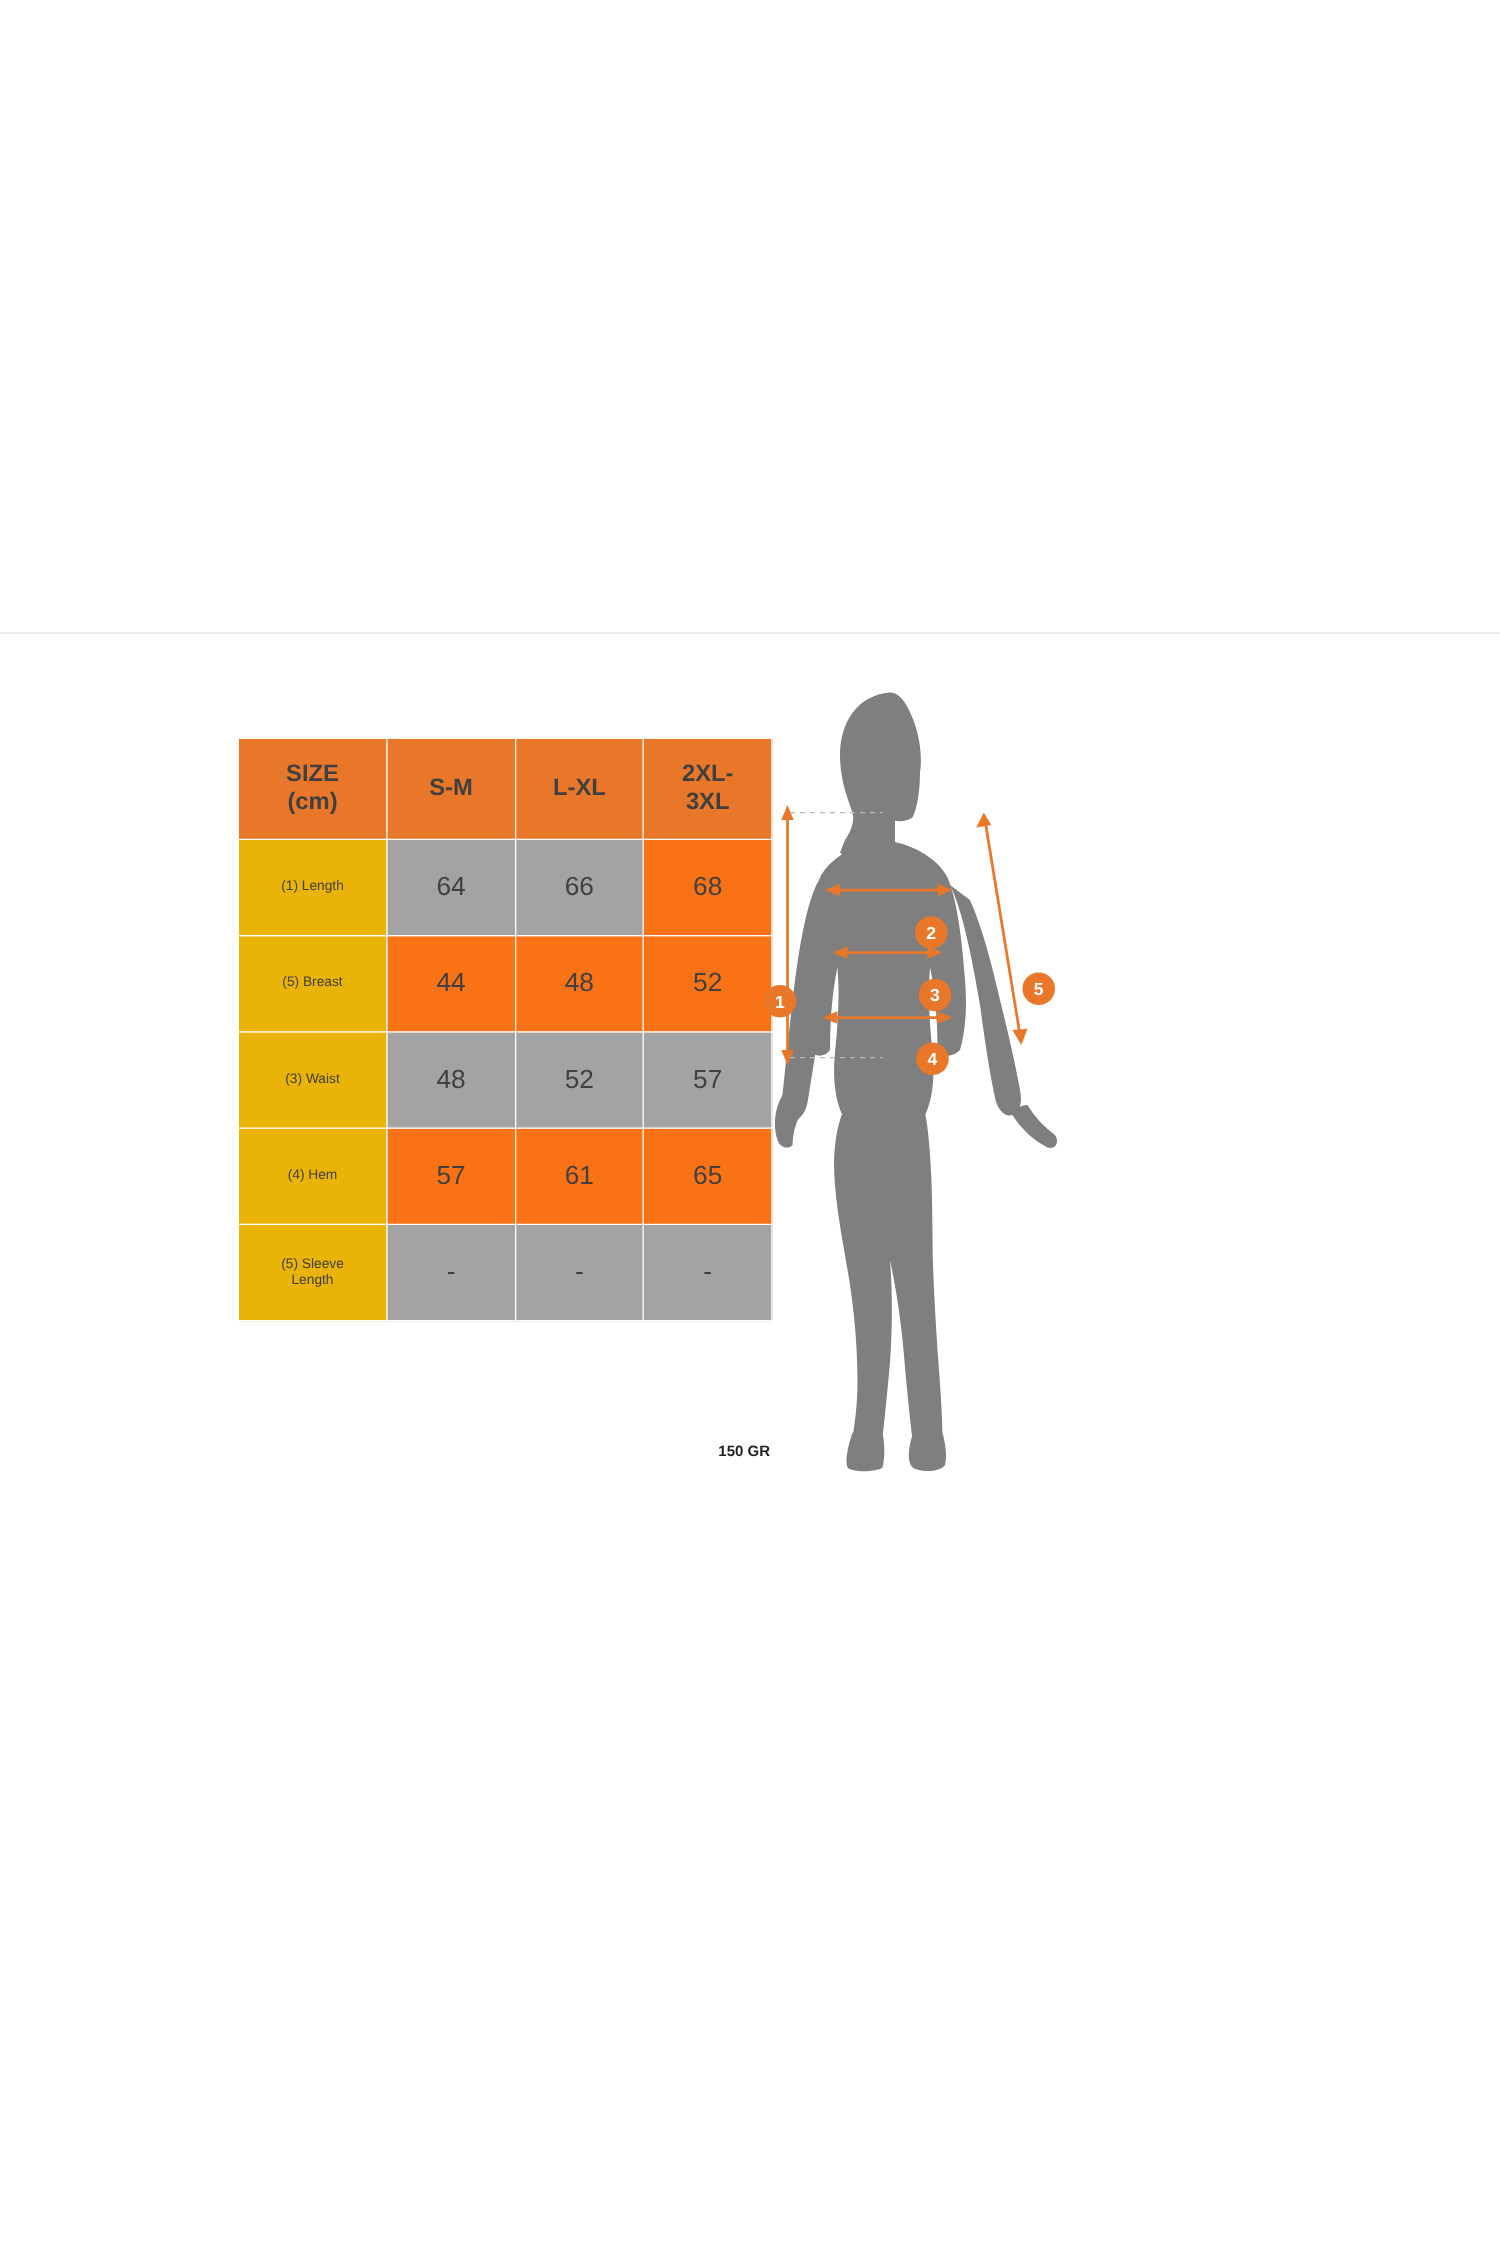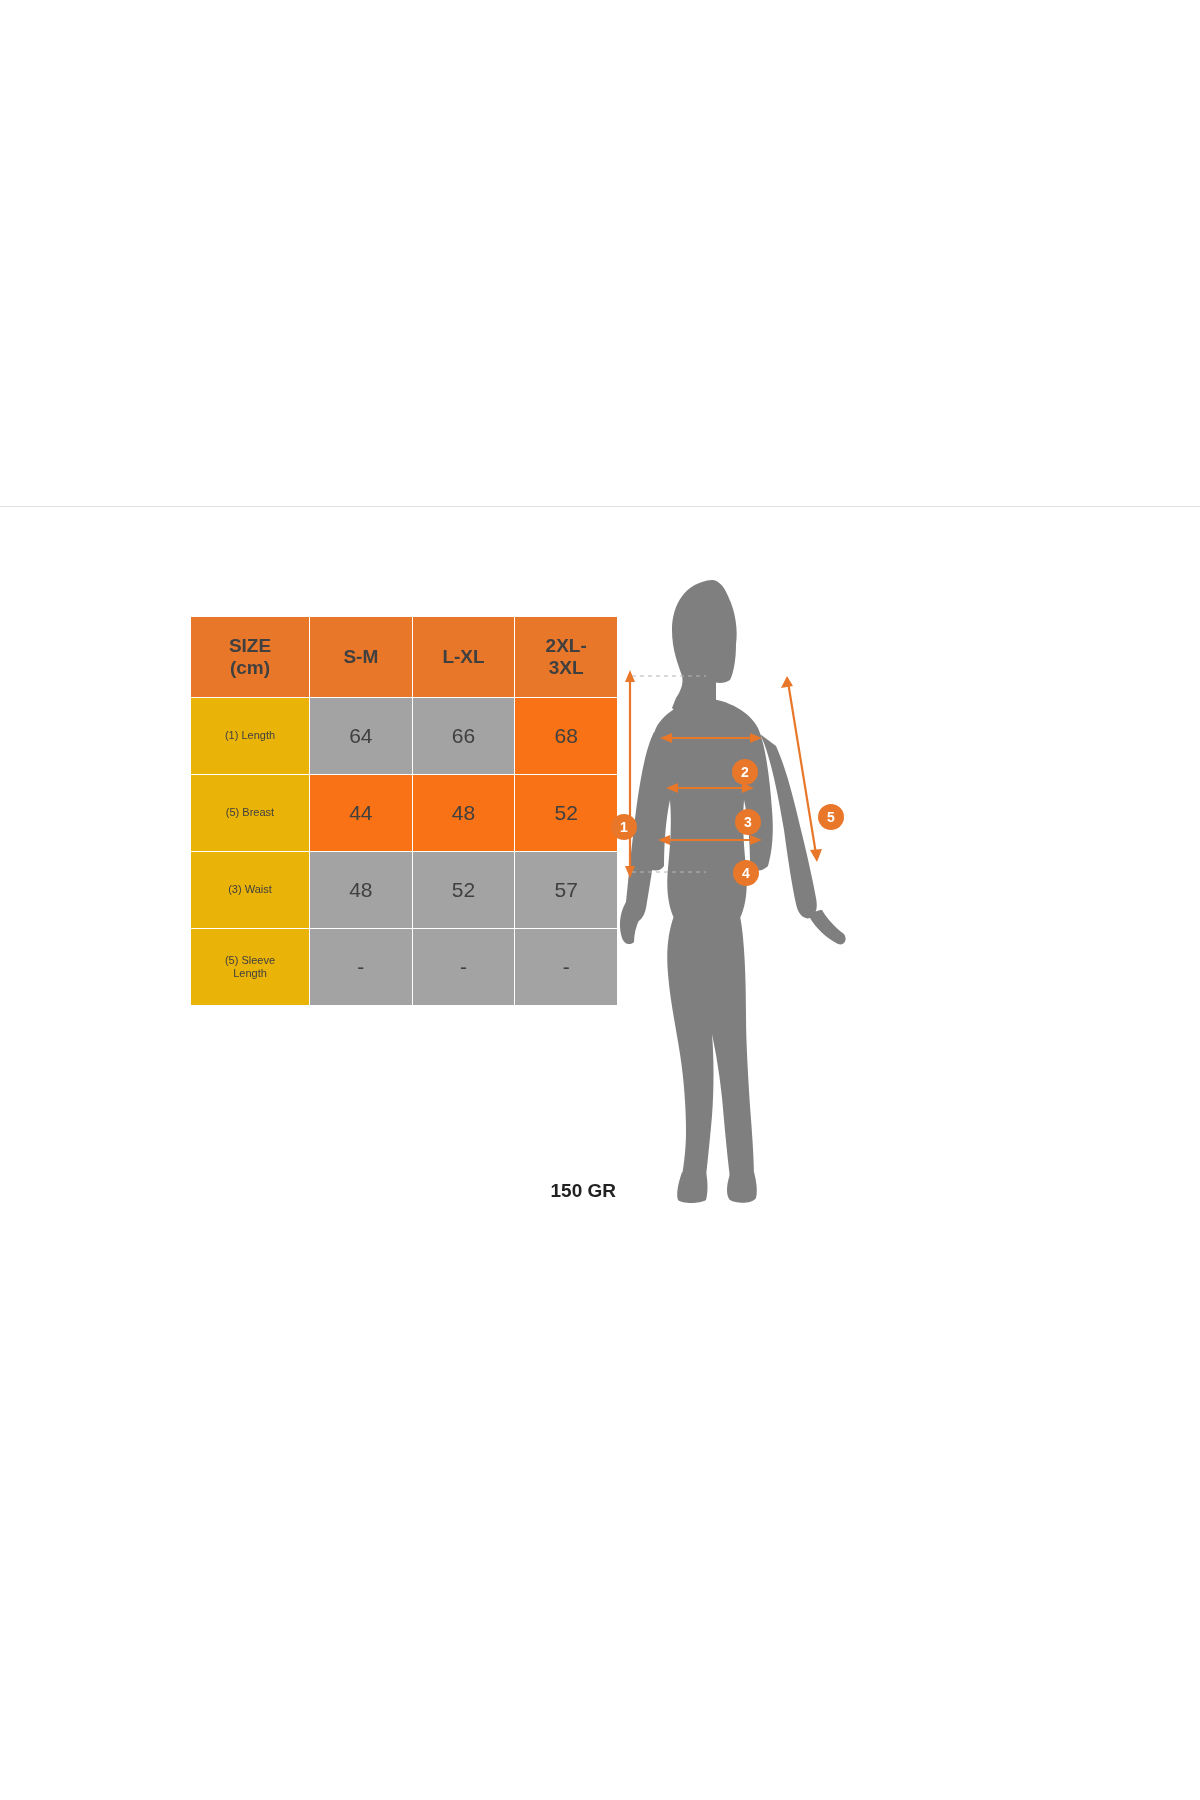--- a/index.html
+++ b/index.html
@@ -29,21 +29,20 @@
     width: 1200px;
     height: 1px;
     background: #e2e2e2;
   }
   .content {
     position: absolute;
     left: 0;
     top: 506px;
     width: 1200px;
     height: 760px;
-    margin-top: 26px;
   }
 
   
   .size-table-wrap {
     position: absolute;
     left: 190px;
     top: 84px;
     width: 428px;
   }
   table.size-table {
@@ -99,21 +98,21 @@
     font-size: 21px;
     color: #3d3d3d;
     height: 68px;
   }
   .weight-note {
     position: absolute;
     left: 190px;
     top: 648px;
     width: 428px;
     text-align: right;
-    font-size: 19px;
+    font-size: 12px;
     font-weight: bold;
     color: #222222;
     padding-right: 2px;
     box-sizing: border-box;
   }
 
   
   .figure {
     position: absolute;
     left: 620px;
@@ -178,20 +177,26 @@
           <td class="val">52</td>
         </tr>
 
         <tr>
           <td class="lbl">(3) Waist</td>
           <td class="val alt">48</td>
           <td class="val alt">52</td>
           <td class="val alt">57</td>
         </tr>
 
+        <tr>
+          <td class="lbl">(4) Hem</td>
+          <td class="val">57</td>
+          <td class="val">61</td>
+          <td class="val">65</td>
+        </tr>
 
         <tr>
           <td class="lbl">(5) Sleeve<br>Length</td>
           <td class="val alt">-</td>
           <td class="val alt">-</td>
           <td class="val alt">-</td>
         </tr>
 
 
       </tbody>

